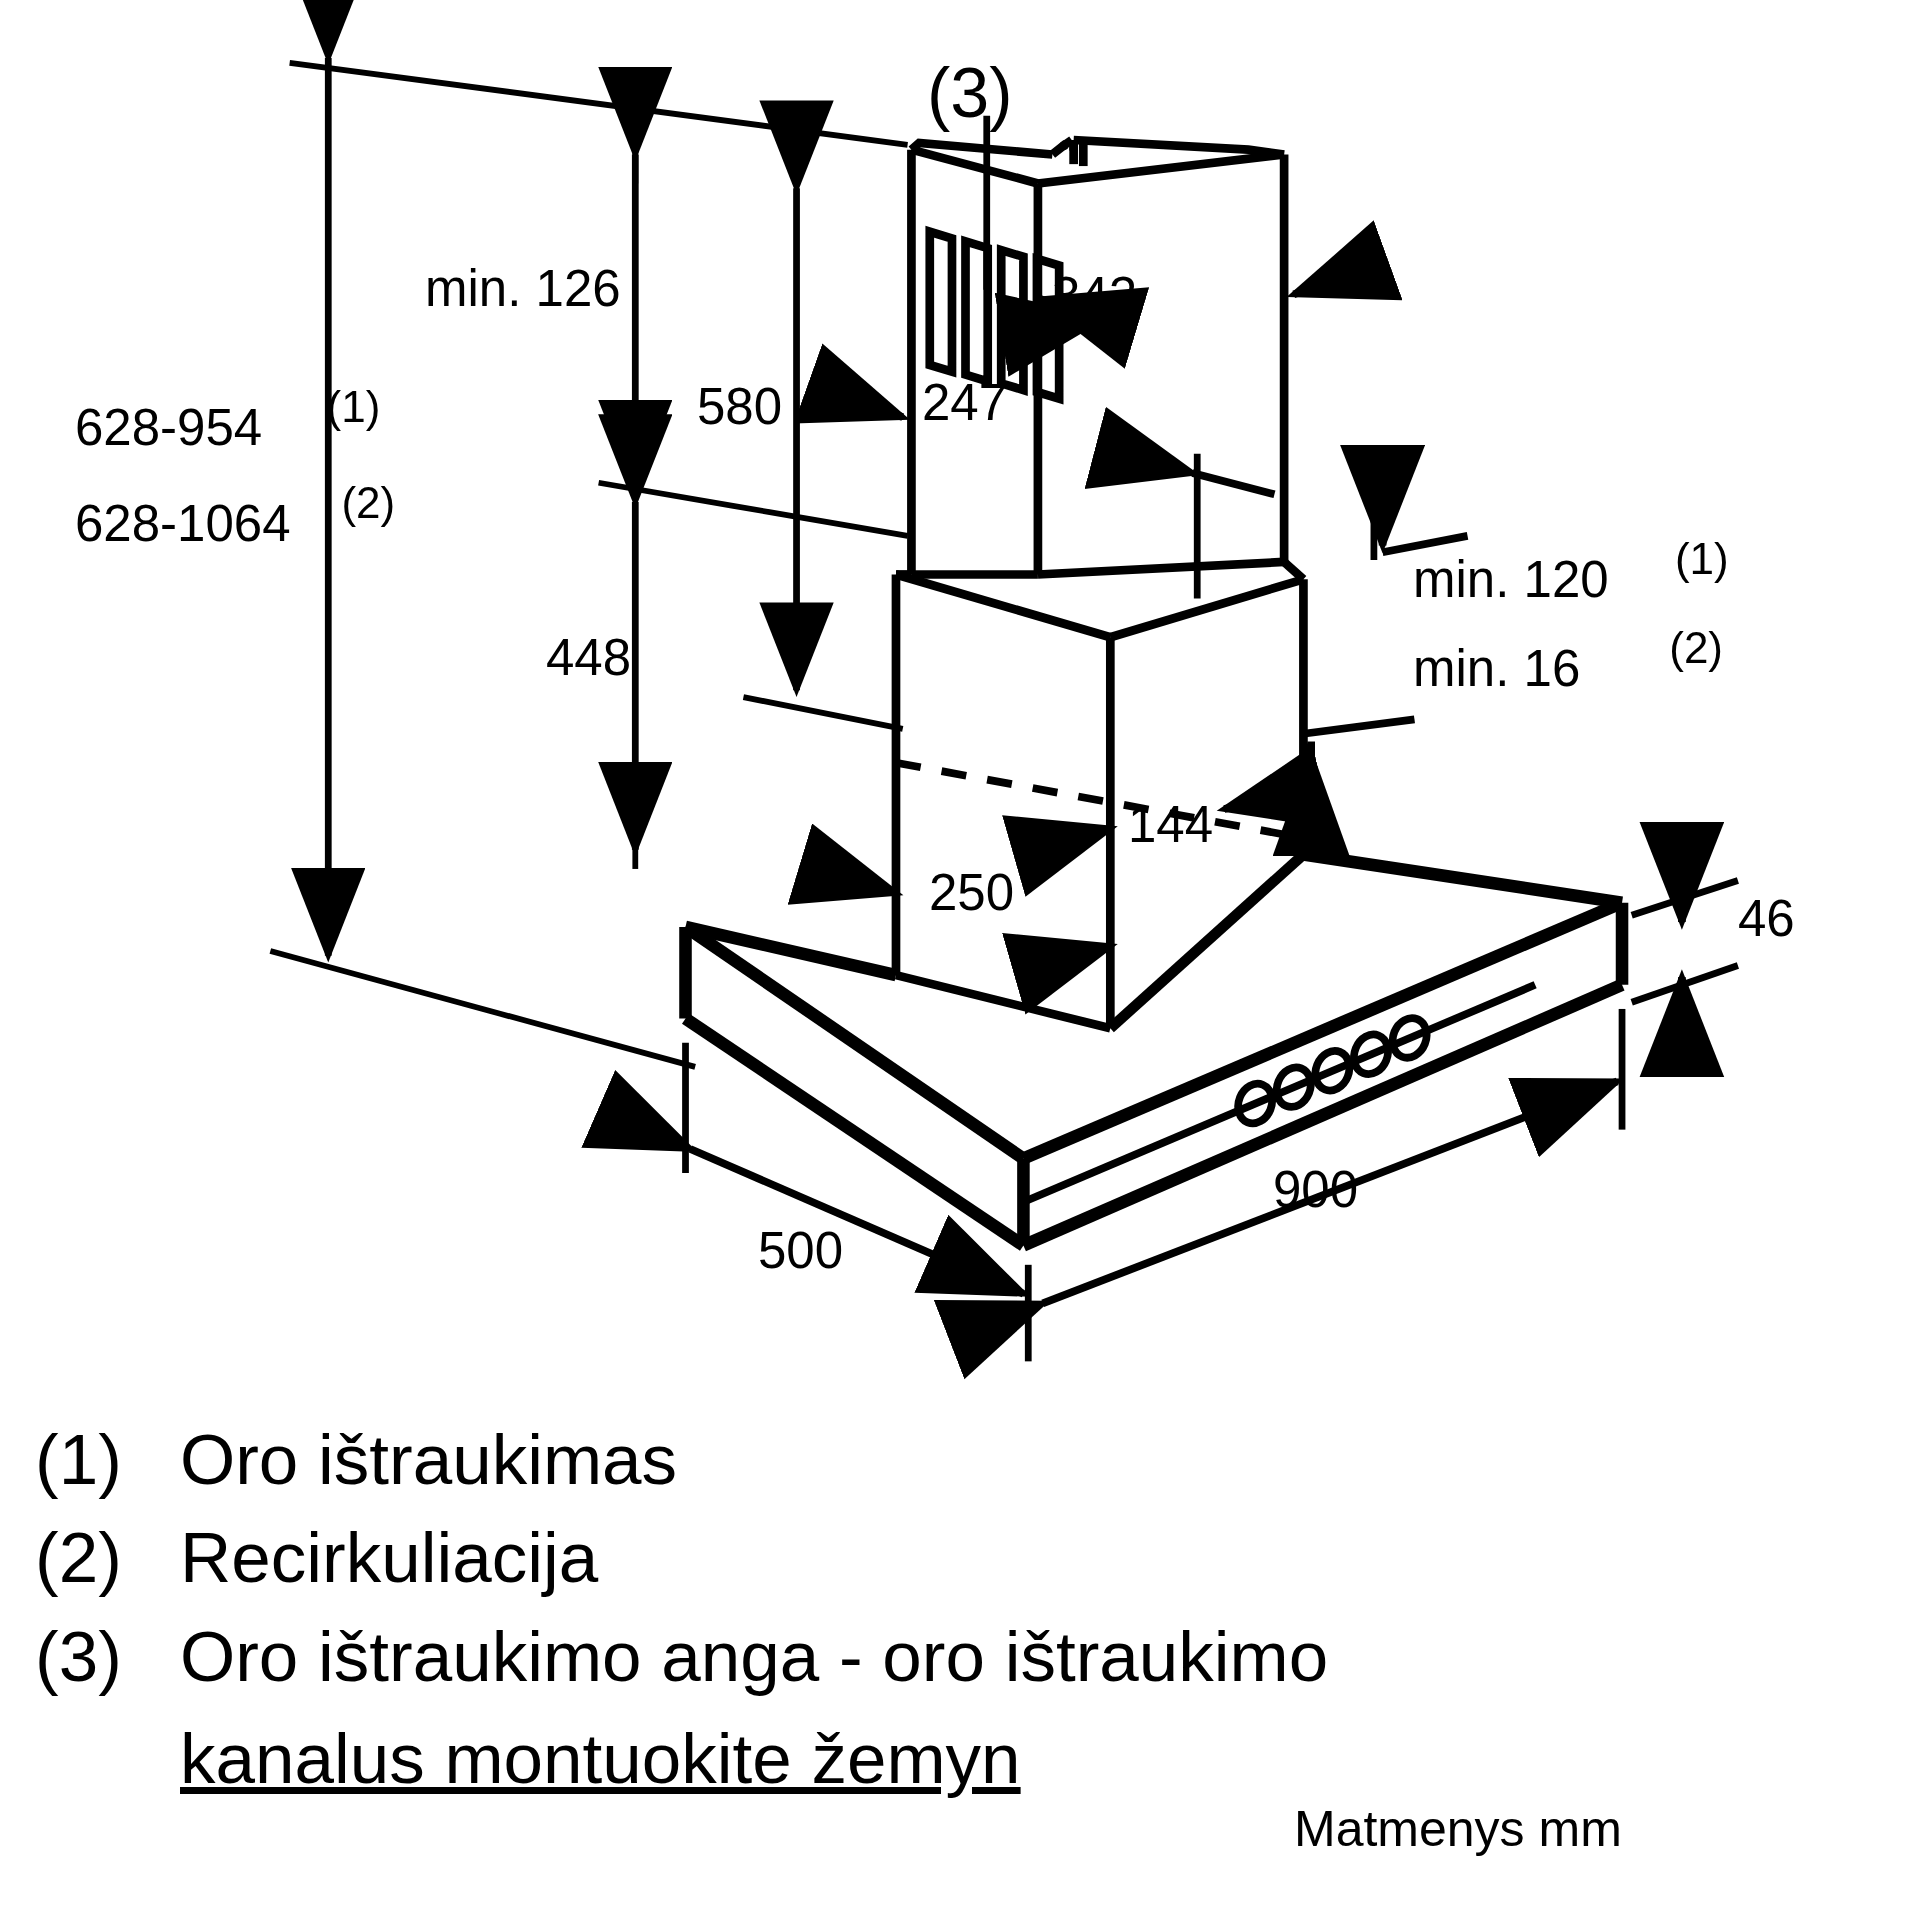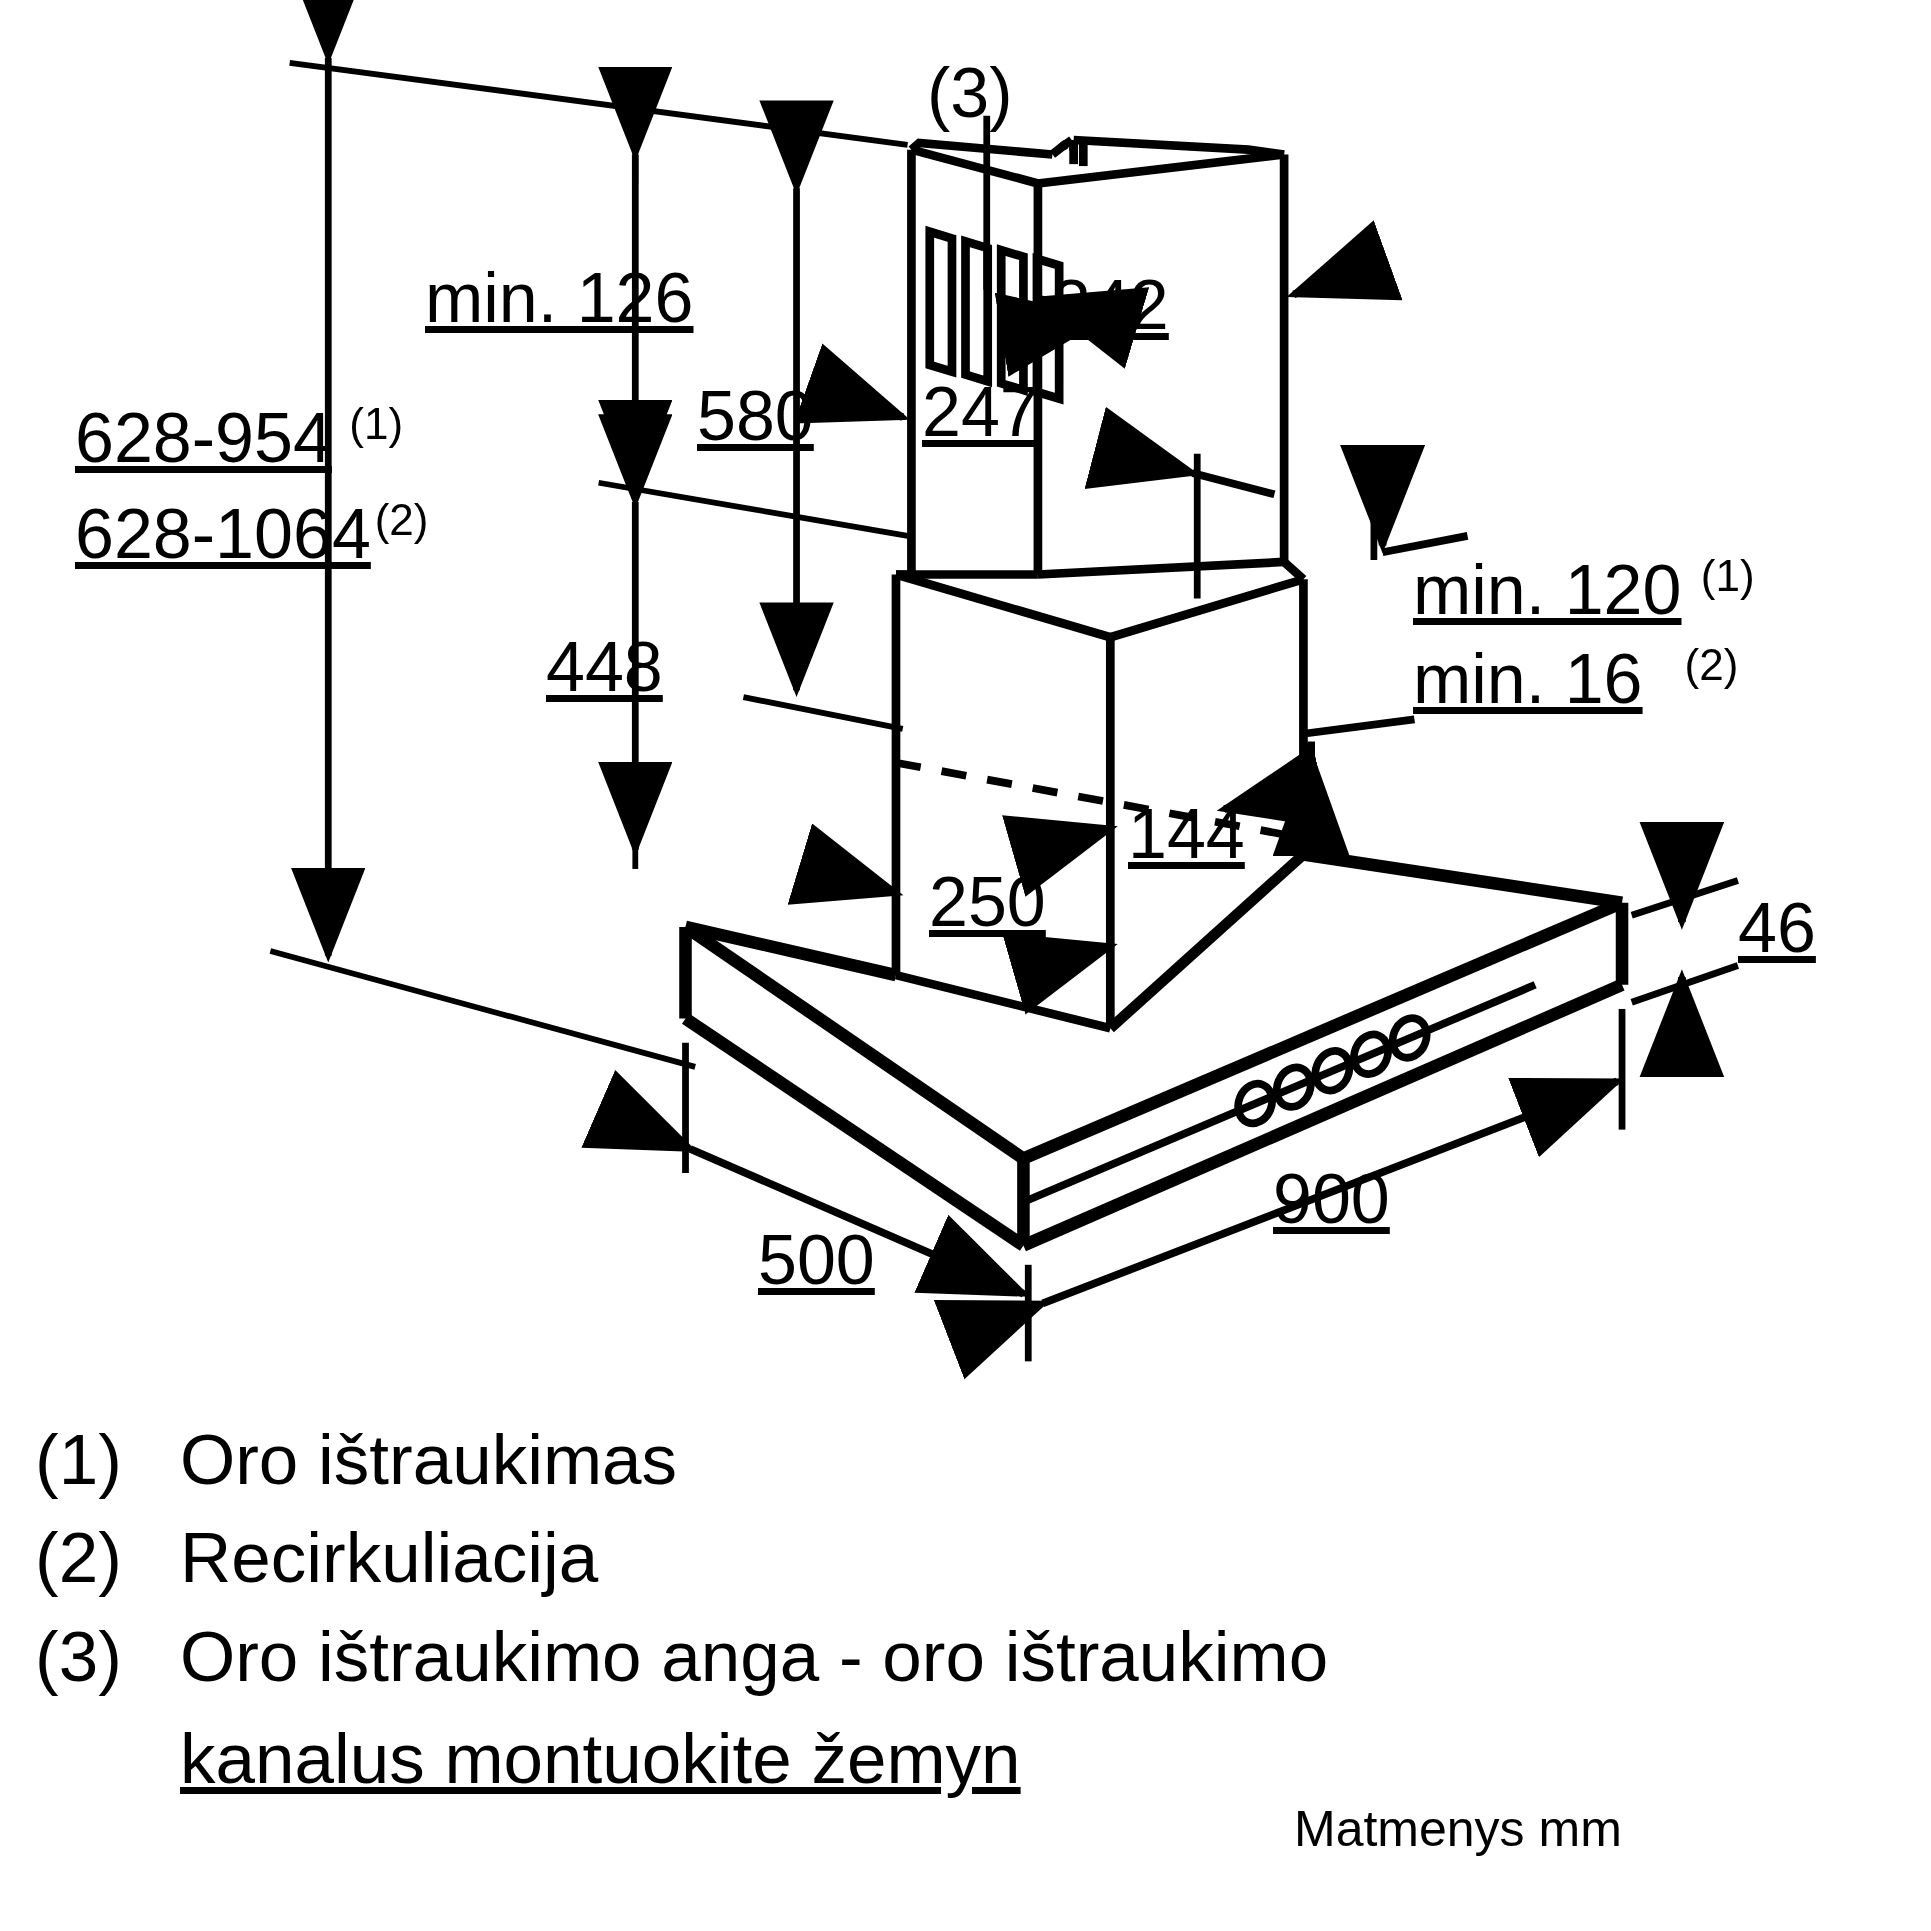--- a/index.html
+++ b/index.html
@@ -3,25 +3,25 @@
 <meta charset="utf-8">
 <style>
   html,body{margin:0;padding:0;background:#fff;}
   body{width:1931px;height:1931px;overflow:hidden;
        font-family:"Liberation Sans","DejaVu Sans",sans-serif;color:#000;}
   #stage{position:relative;width:1931px;height:1931px;}
   svg#drawing{position:absolute;left:0;top:0;width:1931px;height:1931px;}
   .lbl{position:absolute;white-space:pre;color:#000;line-height:1;
        font-family:"Liberation Sans","DejaVu Sans",sans-serif;}
   .dim{font-size:70px;}
-  .dim-lg{font-size:70px;text-decoration:underline;}
+  .dim-lg{font-size:51px;}
   .sup{font-size:44px;}
   .legend{font-size:71px;}
   .footer{font-size:50px;}
-  .row{position:absolute;display:flex;align-items:baseline;white-space:pre;}
+  .row{position:absolute;display:flex;align-items:baseline;white-space:pre;gap:47px;}
 </style>
 </head>
 <body>
 
 <div id="stage">
 
   <svg id="drawing" viewBox="0 0 2000 2000">
     <defs>
       <marker id="ah" markerWidth="16" markerHeight="16" refX="13" refY="5.5" orient="auto" markerUnits="strokeWidth">
         <path d="M0,0 L14,5.5 L0,11 z" fill="#000"></path>

